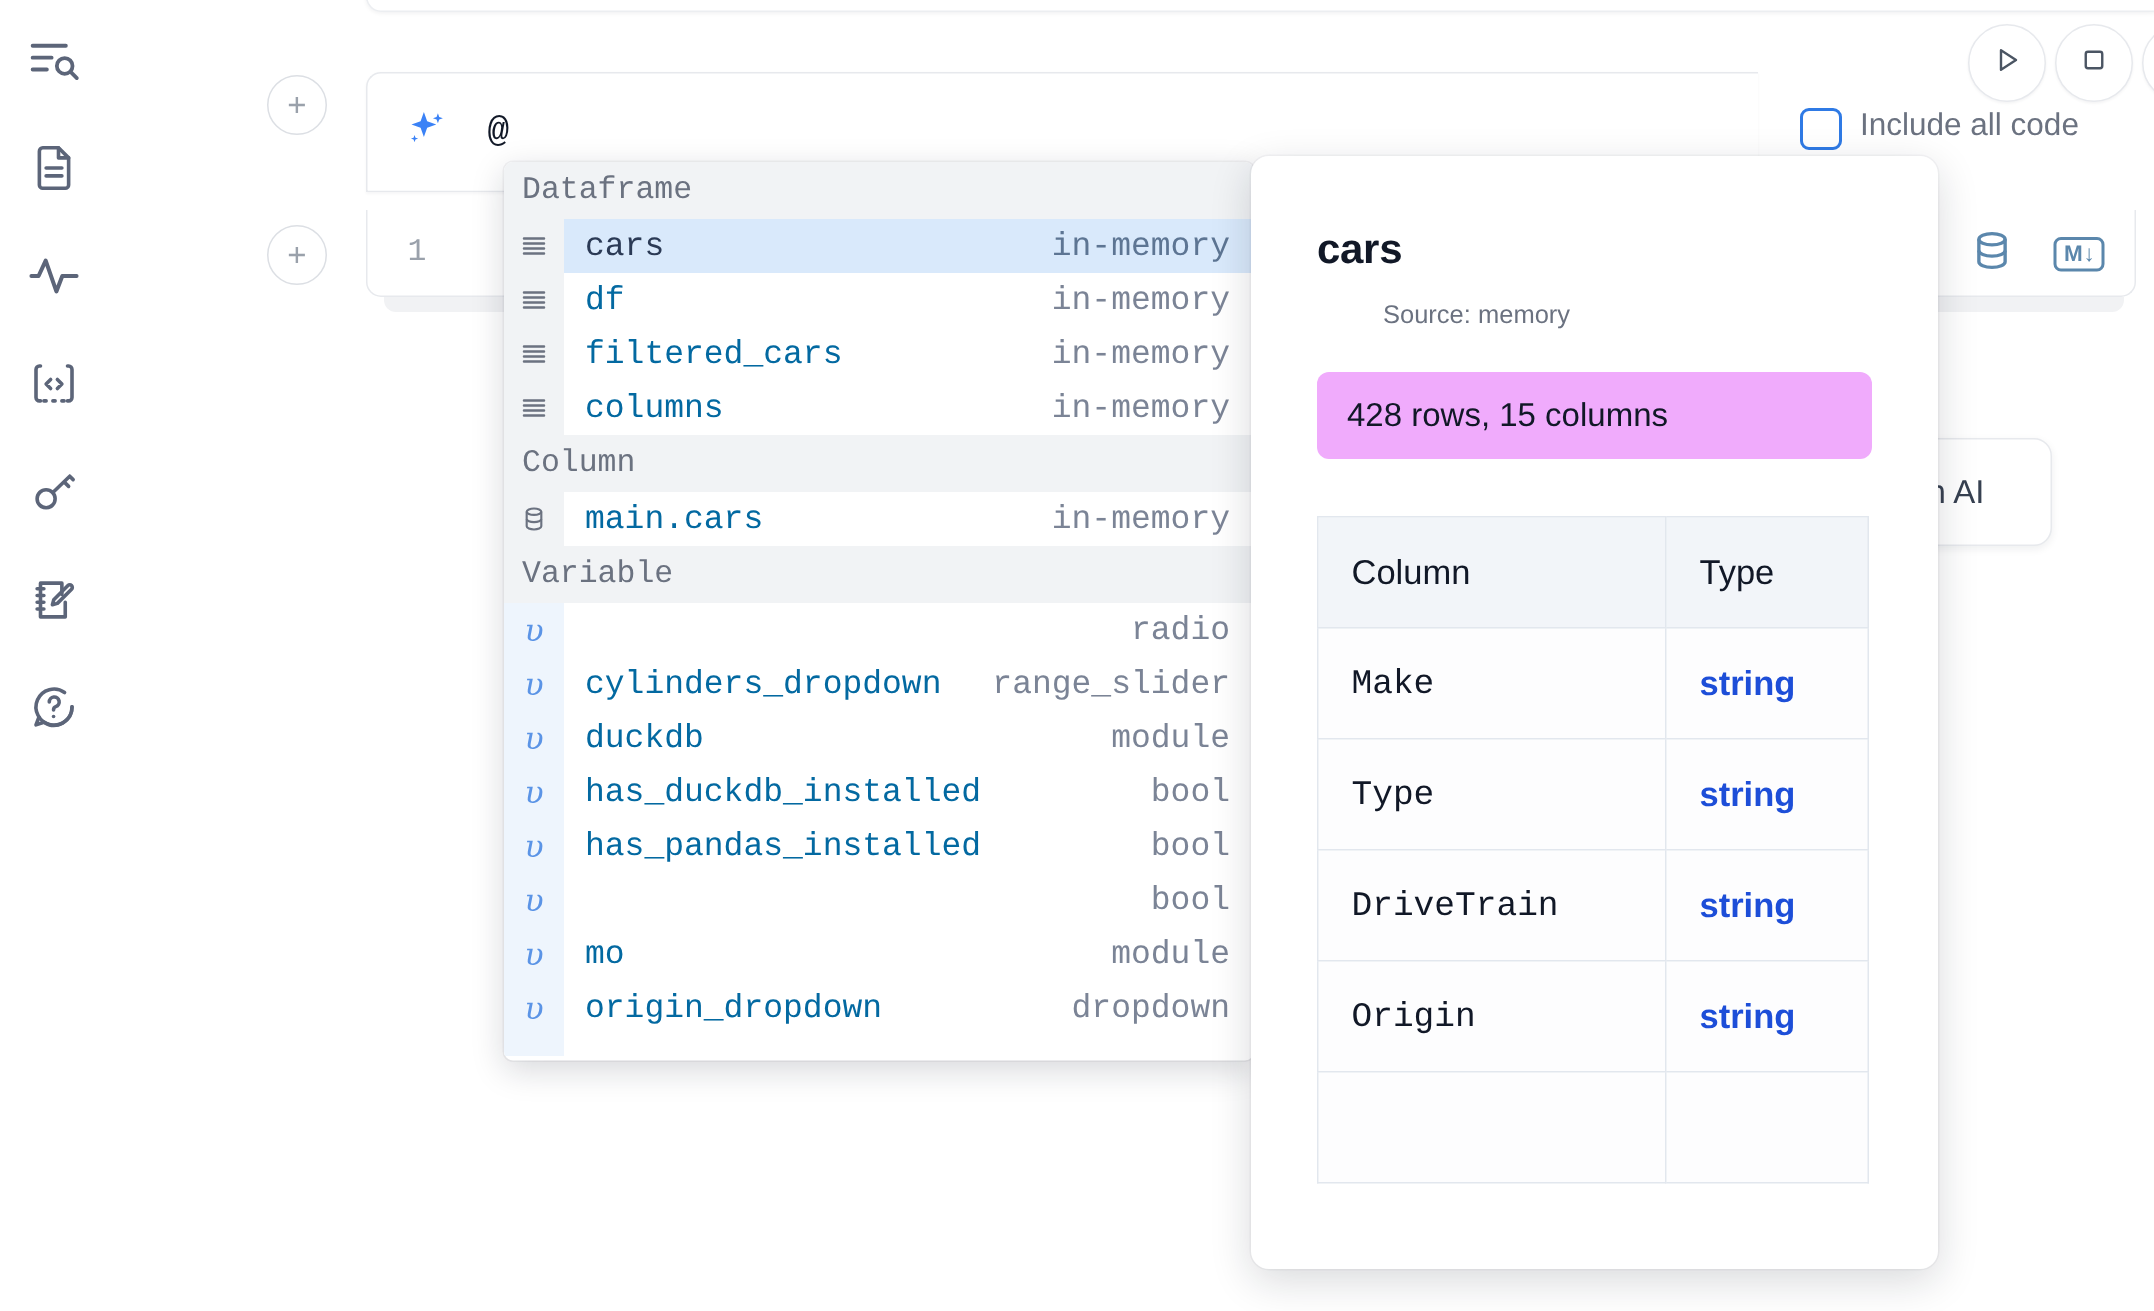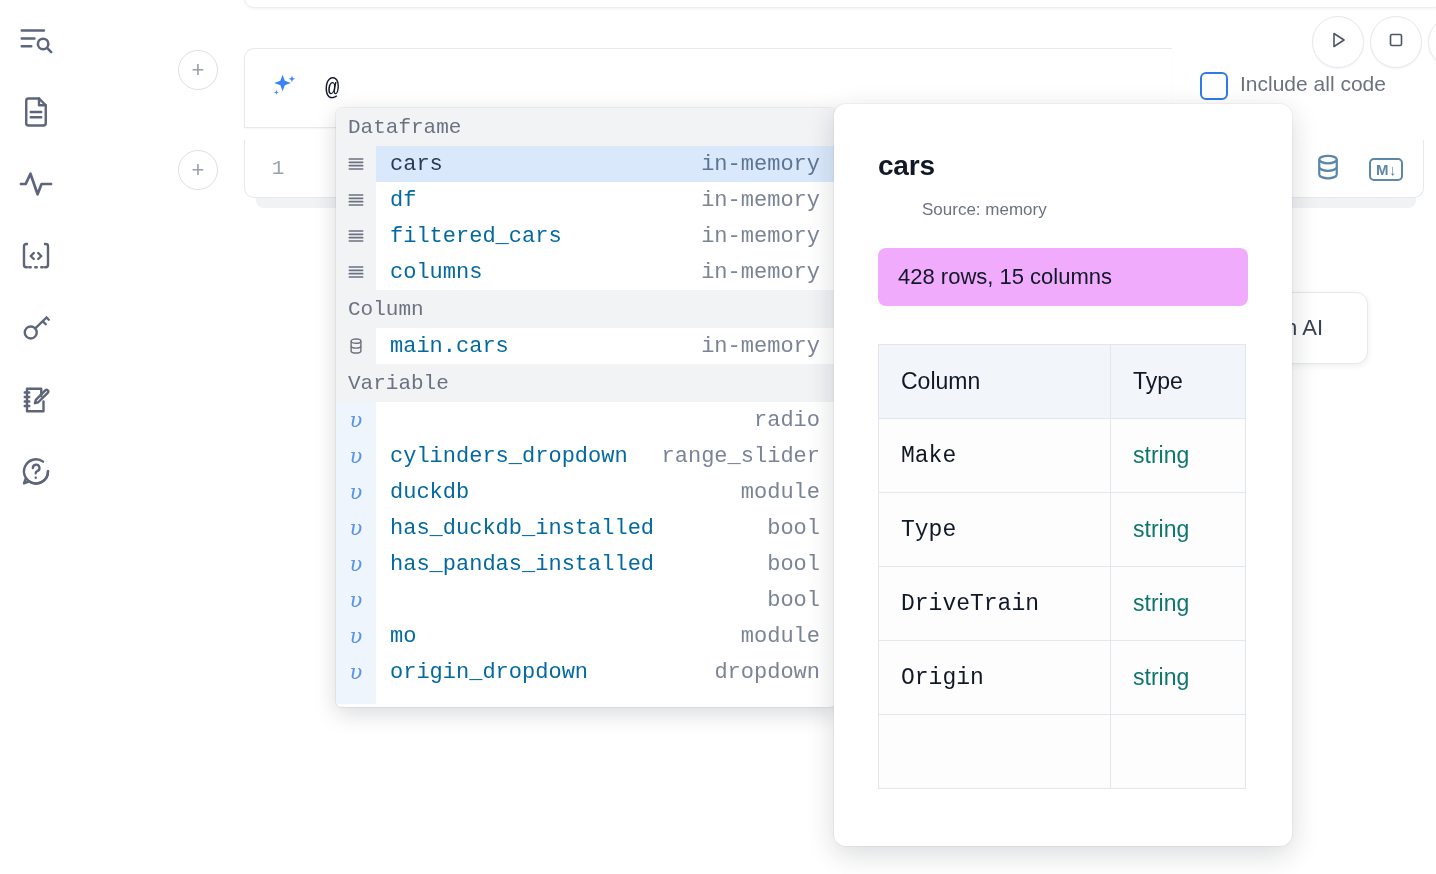--- a/index.html
+++ b/index.html
@@ -237,21 +237,21 @@
   }
   .panel-table th, .panel-table td {
     border: 1px solid #e2e7ee;
     text-align: left;
     padding: 16px 22px;
     height: 74px;
     font-size: 23px;
   }
   .panel-table th { background: #f2f5f9; color: #111827; font-weight: normal; }
   .panel-table td.col { font-family: "Liberation Mono", monospace; color: #111827; background:#fdfdfe; }
-  .panel-table td.typ { color: #0f766e; background:#fdfdfe; }
+  .panel-table td.typ { color: #1d4ed8; background:#fdfdfe;font-weight:bold; }
   .panel-table th:first-child, .panel-table td:first-child { width: 232px; }
 </style>
 </head>
 <body>
 
 <div class="rail">
   <div class="rail-btn">
     <span>
       <svg width="38" height="38" viewBox="0 0 24 24" fill="none" stroke="currentColor" stroke-width="1.6" stroke-linecap="round">
         <path d="M3 6h14M3 11h8M3 16h6"></path>

